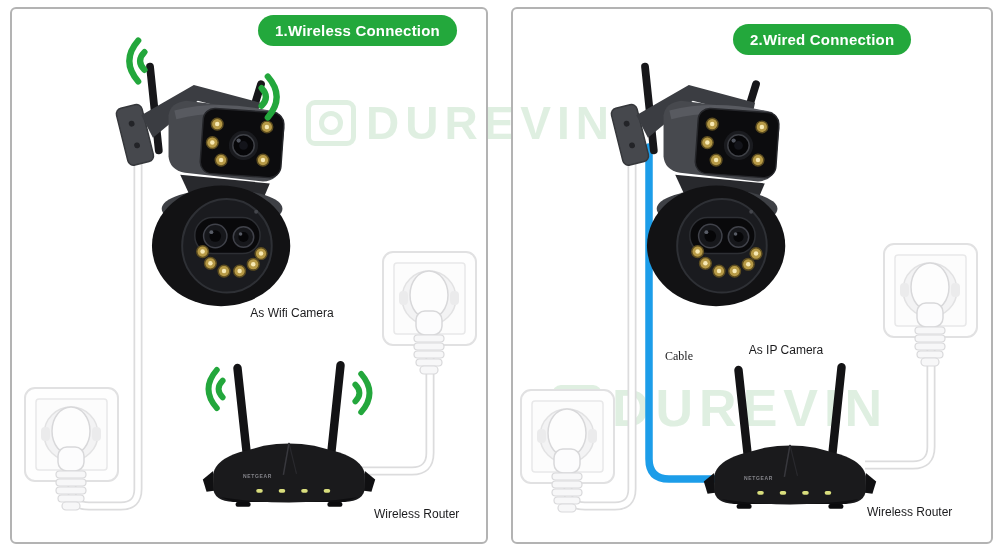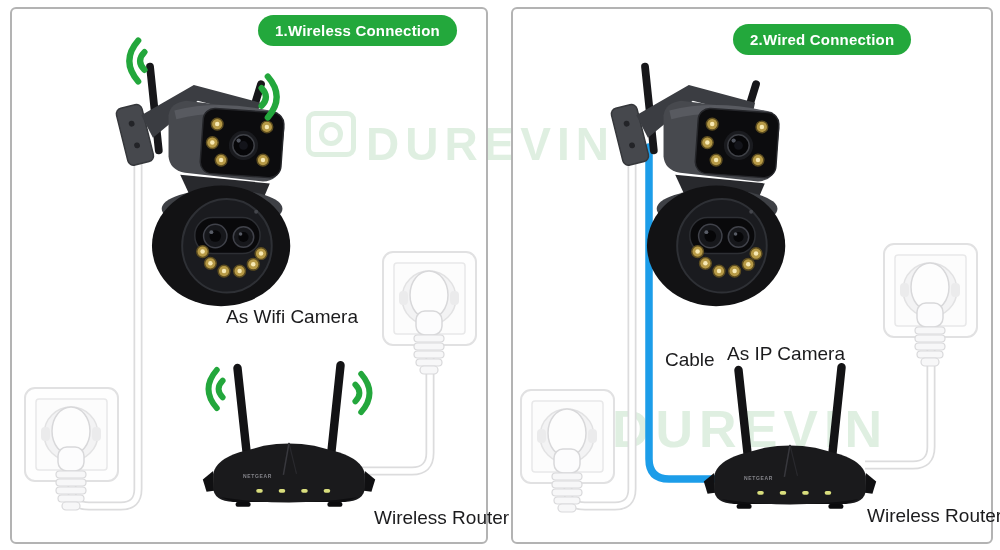--- a/index.html
+++ b/index.html
@@ -12,35 +12,35 @@
     border-radius:6px;background:transparent;
   }
   #panel-wireless{left:10px;width:474px;}
   #panel-wired{left:511px;width:478px;}
   .badge{
     position:absolute;height:31px;line-height:31px;padding:0 17px;
     background:#23A83C;color:#ffffff;border-radius:16px;
     font-size:15px;font-weight:700;letter-spacing:.2px;white-space:nowrap;
   }
   .label{
-    position:absolute;font-size:19px;color:#1b1b1d;white-space:nowrap;
+    position:absolute;font-size:12px;color:#1b1b1d;white-space:nowrap;
   }
   .label.center{text-align:center;}
   .cables,.dev{position:absolute;}
   .wm{
     position:absolute;display:flex;align-items:center;gap:10px;
     color:rgba(150,201,156,0.30);font-weight:700;pointer-events:none;
     user-select:none;white-space:nowrap;
   }
   .wm-logo{width:40px;height:36px;border:5px solid;border-radius:9px;position:relative;flex:none;}
   .wm-logo::after{
     content:"";position:absolute;left:50%;top:50%;width:14px;height:14px;
     border:5px solid;border-radius:50%;transform:translate(-50%,-50%);
   }
-  .wm-text{letter-spacing:6px;margin-top:21px;}
+  .wm-text{letter-spacing:6px;}
   #wm-top{left:306px;top:96px;font-size:46px;}
   #wm-bottom{left:552px;top:378px;font-size:52px;}
   .router-brand{
     position:absolute;font-size:10px;font-weight:700;color:#85858b;
     letter-spacing:1.3px;transform:scale(.5);transform-origin:left center;
   }
   svg{display:block;}
 </style>
 </head>
 <body>
@@ -214,15 +214,15 @@
       <use href="#sym-camera"></use>
     </svg>
 
   <svg class="dev" style="left:188px;top:351px;" width="178" height="155">
       <use href="#sym-router"></use>
     </svg>
   <span class="router-brand" style="left:231px;top:464px;">NETGEAR</span>
 
   <div class="badge" style="left:220px;top:7px;margin-top:8px;">2.Wired Connection</div>
   <div class="label center" style="left:193px;top:297px;width:160px;margin-top:37px;">As IP Camera</div>
-  <div class="label" style="left:152px;top:340px;">Cable</div>
+  <div class="label" style="left:152px;top:340px;font-family:Liberation Serif, serif;">Cable</div>
   <div class="label" style="left:354px;top:496px;">Wireless Router</div>
 </div>
 
 </body></html>

